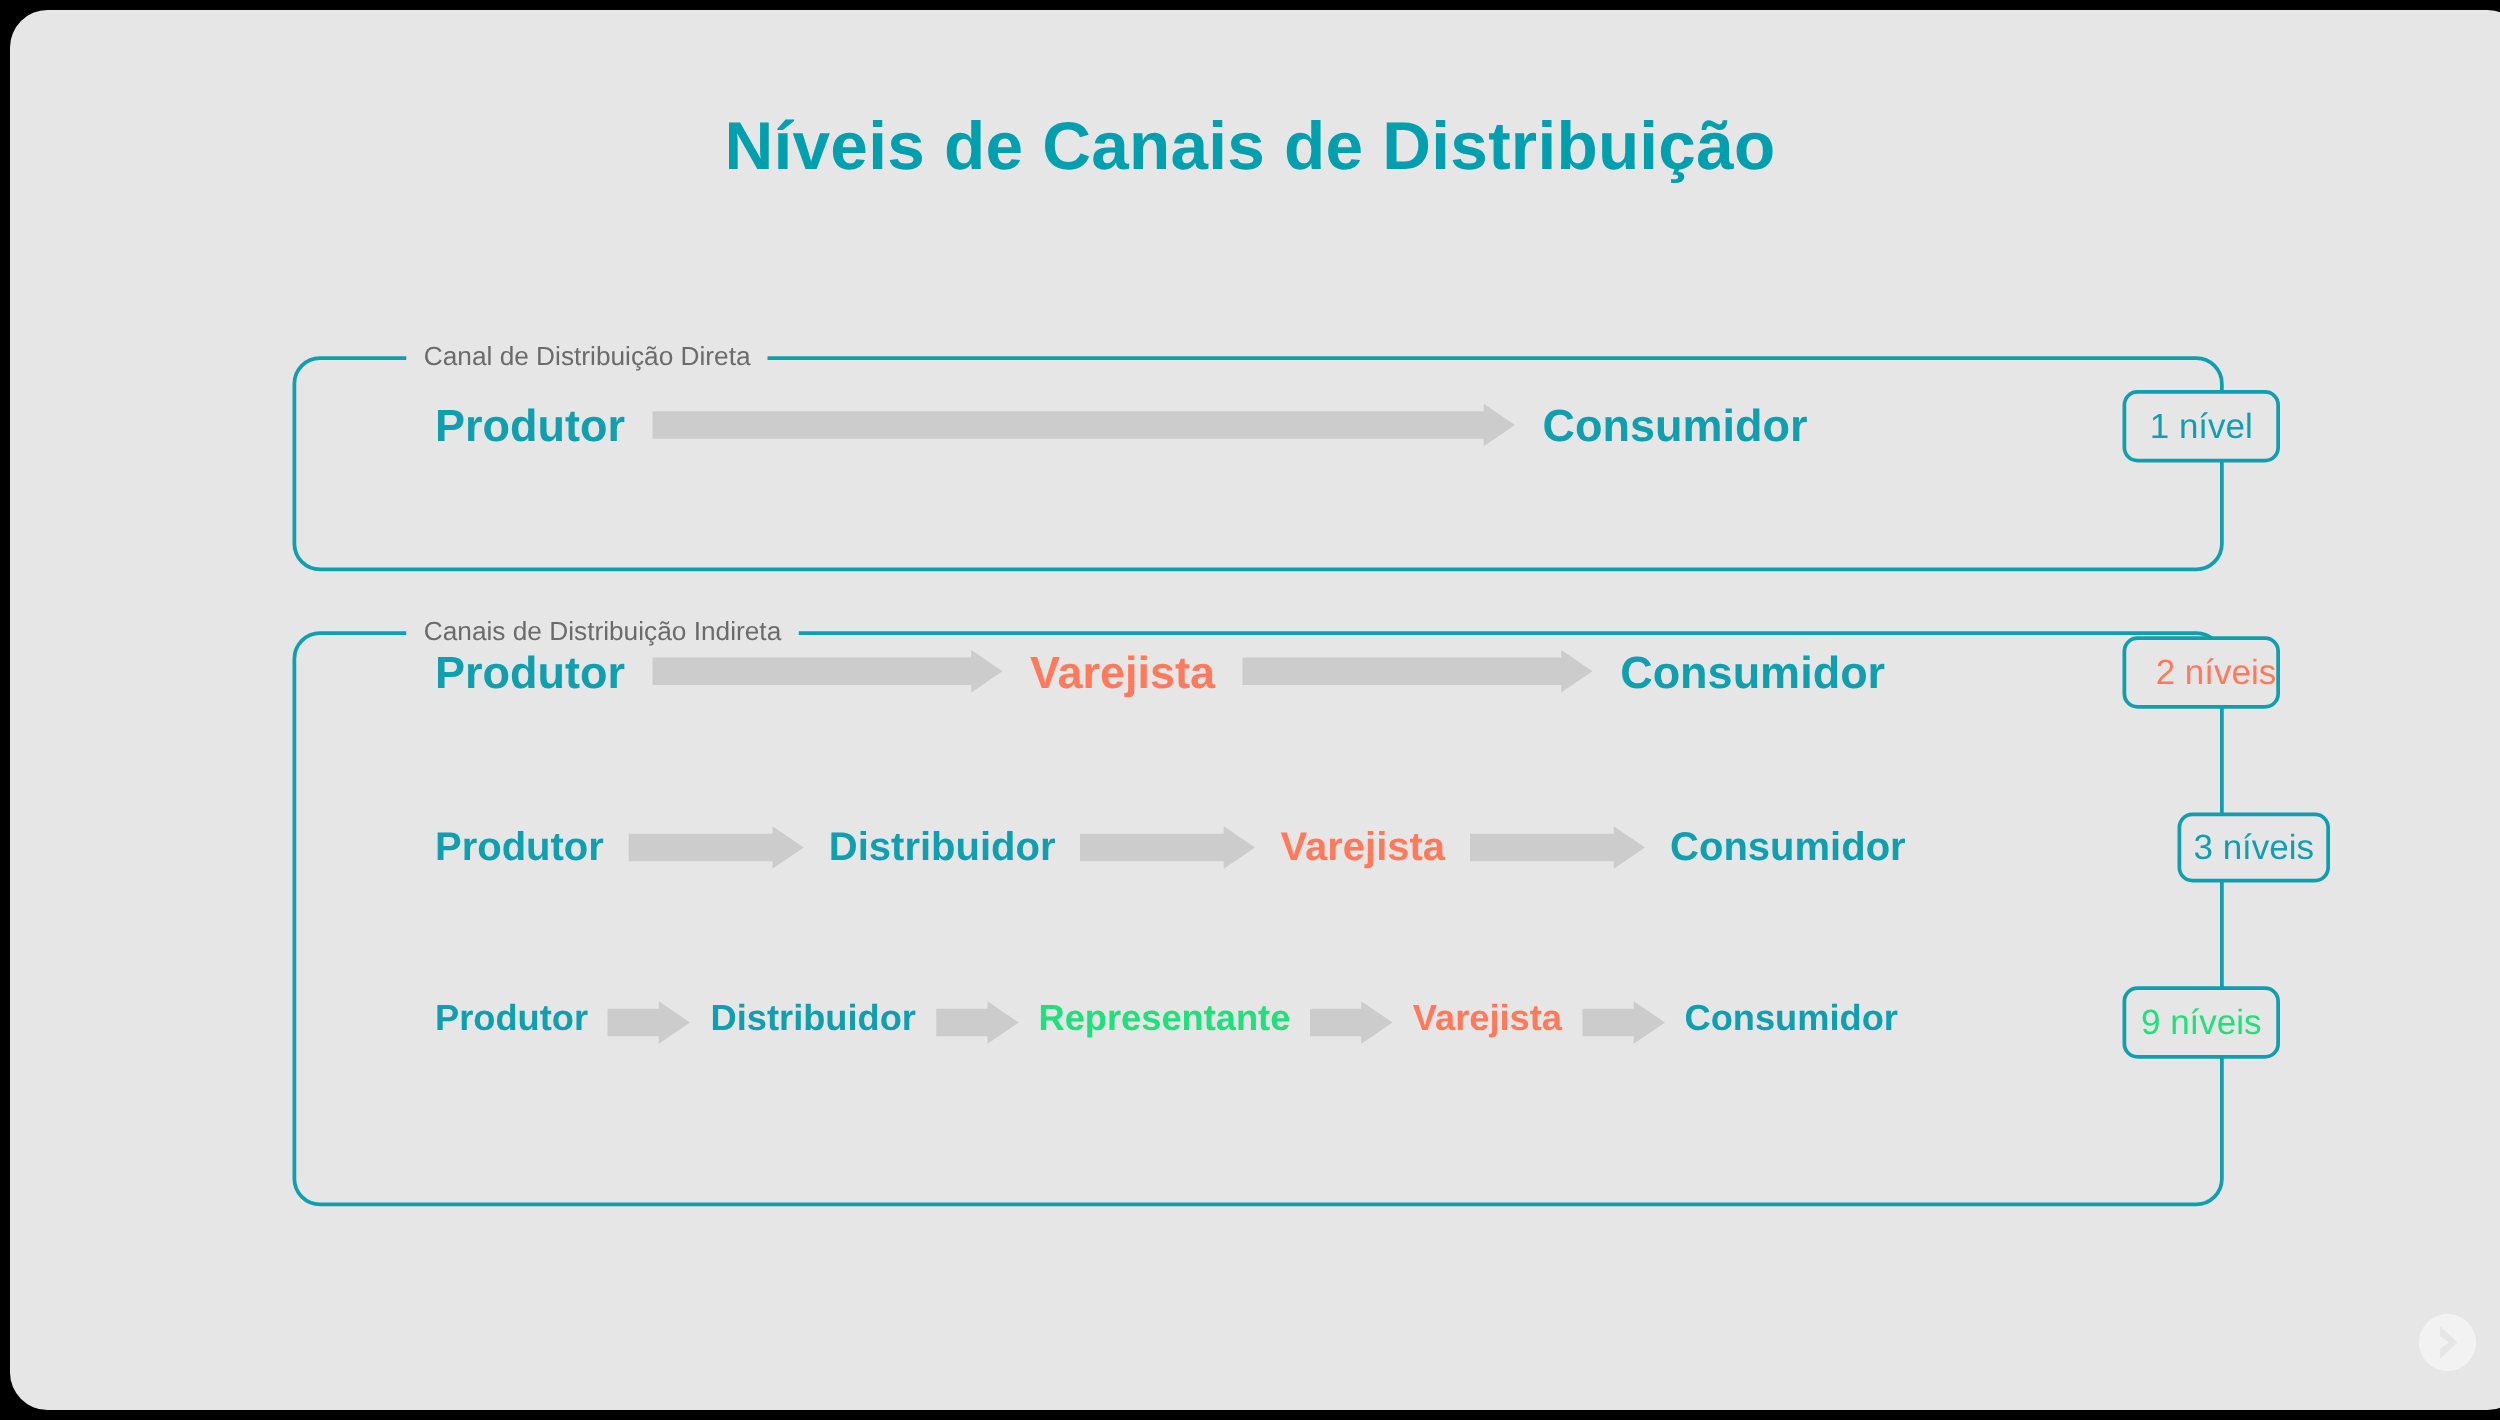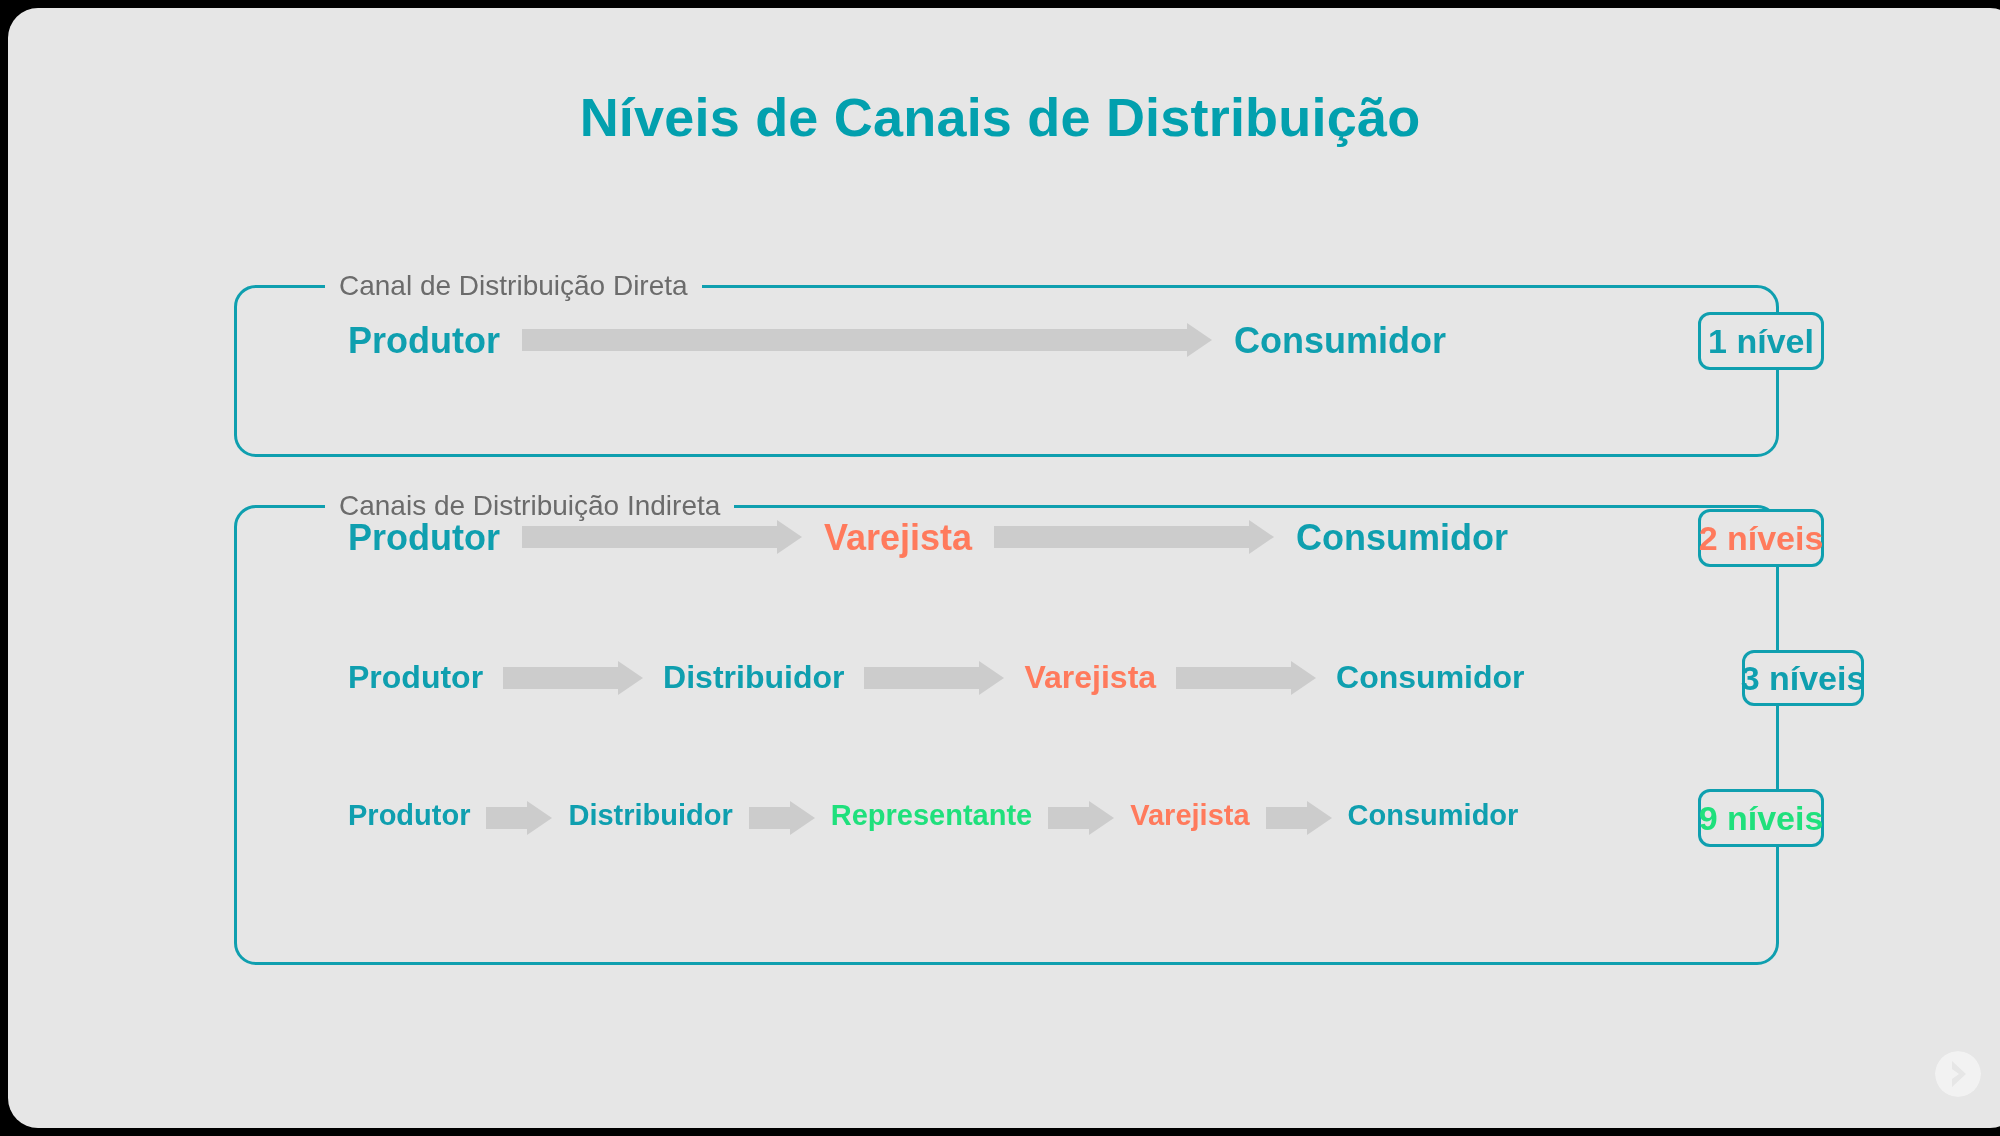--- a/index.html
+++ b/index.html
@@ -46,21 +46,21 @@
     border: 3px solid #0f9faf;
     border-radius: 22px;
     box-sizing: border-box;
   }
   .group-legend {
     position: absolute;
     top: -17px;
     left: 88px;
     background: #e6e6e6;
     padding: 0 14px;
-    font-size: 28px;
+    font-size: 21px;
     color: #6b6b6b;
     white-space: nowrap;
     line-height: 30px;
   }
 
   #group-direct  { left: 226px; top: 277px;  width: 1545px; height: 172px; }
   #group-indirect{ left: 226px; top: 497px;  width: 1545px; height: 460px; }
 
   
   .row {
@@ -115,22 +115,22 @@
   
   .badge {
     position: absolute;
     box-sizing: border-box;
     border: 3px solid #0f9faf;
     border-radius: 12px;
     background: #e6e6e6;
     display: flex;
     align-items: center;
     justify-content: center;
-    font-size: 34px;
-    font-weight: bold;
+    font-size: 28px;
+    font-weight: normal;
     white-space: nowrap;
     z-index: 5;
   }
 
   
   #next-button {
     position: absolute;
     right: 36px;
     bottom: 28px;
     width: 52px;
@@ -174,21 +174,21 @@
             <span class="head"></span>
           </span>
           <span class="node c-coral" style="font-size: 36px;">Varejista</span>
           <span class="arrow" style="width: 280px; margin: 0px 22px;">
             <span class="shaft"></span>
             <span class="head"></span>
           </span>
           <span class="node c-teal" style="font-size: 36px;">Consumidor</span>
         </div>
       </div>
-      <div class="badge c-coral" style="left: 1690px; top: 501px; width: 126px; height: 58px;">
+      <div class="badge c-coral" style="left: 1690px; top: 501px; width: 126px; height: 58px; justify-content: flex-end;">
         <span>2 níveis</span>
       </div>
       <div class="row" style="left: 226px; top: 640px;">
         <div class="row-inner">
           <span class="node c-teal" style="font-size: 32px;">Produtor</span>
           <span class="arrow" style="width: 140px; margin: 0px 20px;">
             <span class="shaft"></span>
             <span class="head"></span>
           </span>
           <span class="node c-teal" style="font-size: 32px;">Distribuidor</span>

